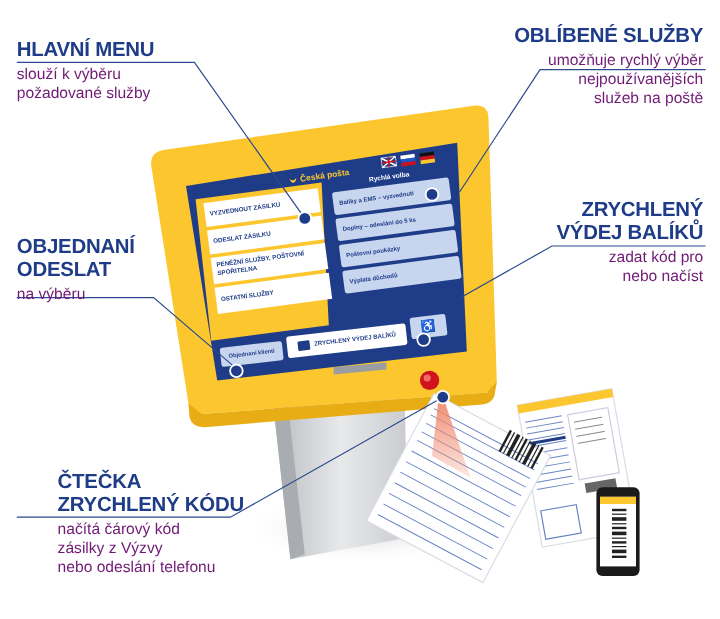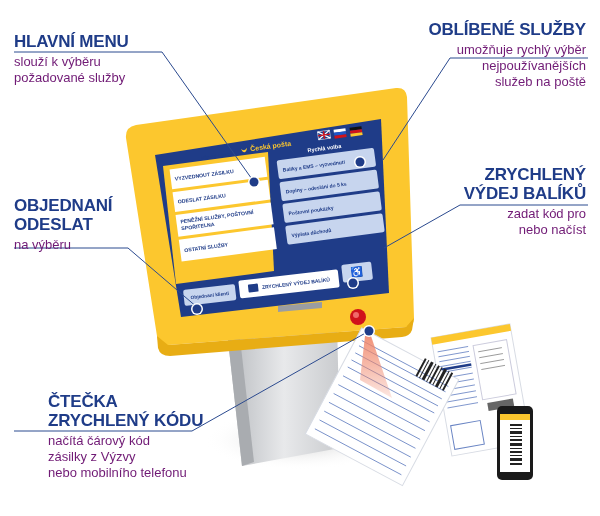--- a/index.html
+++ b/index.html
@@ -234,14 +234,14 @@
   <div style="height:3px"></div>
   <div class="desc">na výběru</div>
 </div>
 
 <div class="callout" style="left:0;top:392px;width:190px;margin-left:48px;">
   <div class="title">ČTEČKA</div>
   <div class="title">ZRYCHLENÝ KÓDU</div>
   <div style="height:3px"></div>
   <div class="desc">načítá čárový kód</div>
   <div class="desc">zásilky z Výzvy</div>
-  <div class="desc">nebo mobilního telefonu</div>
+  <div class="desc">nebo odeslání telefonu</div>
 </div>
 
 </body></html>

